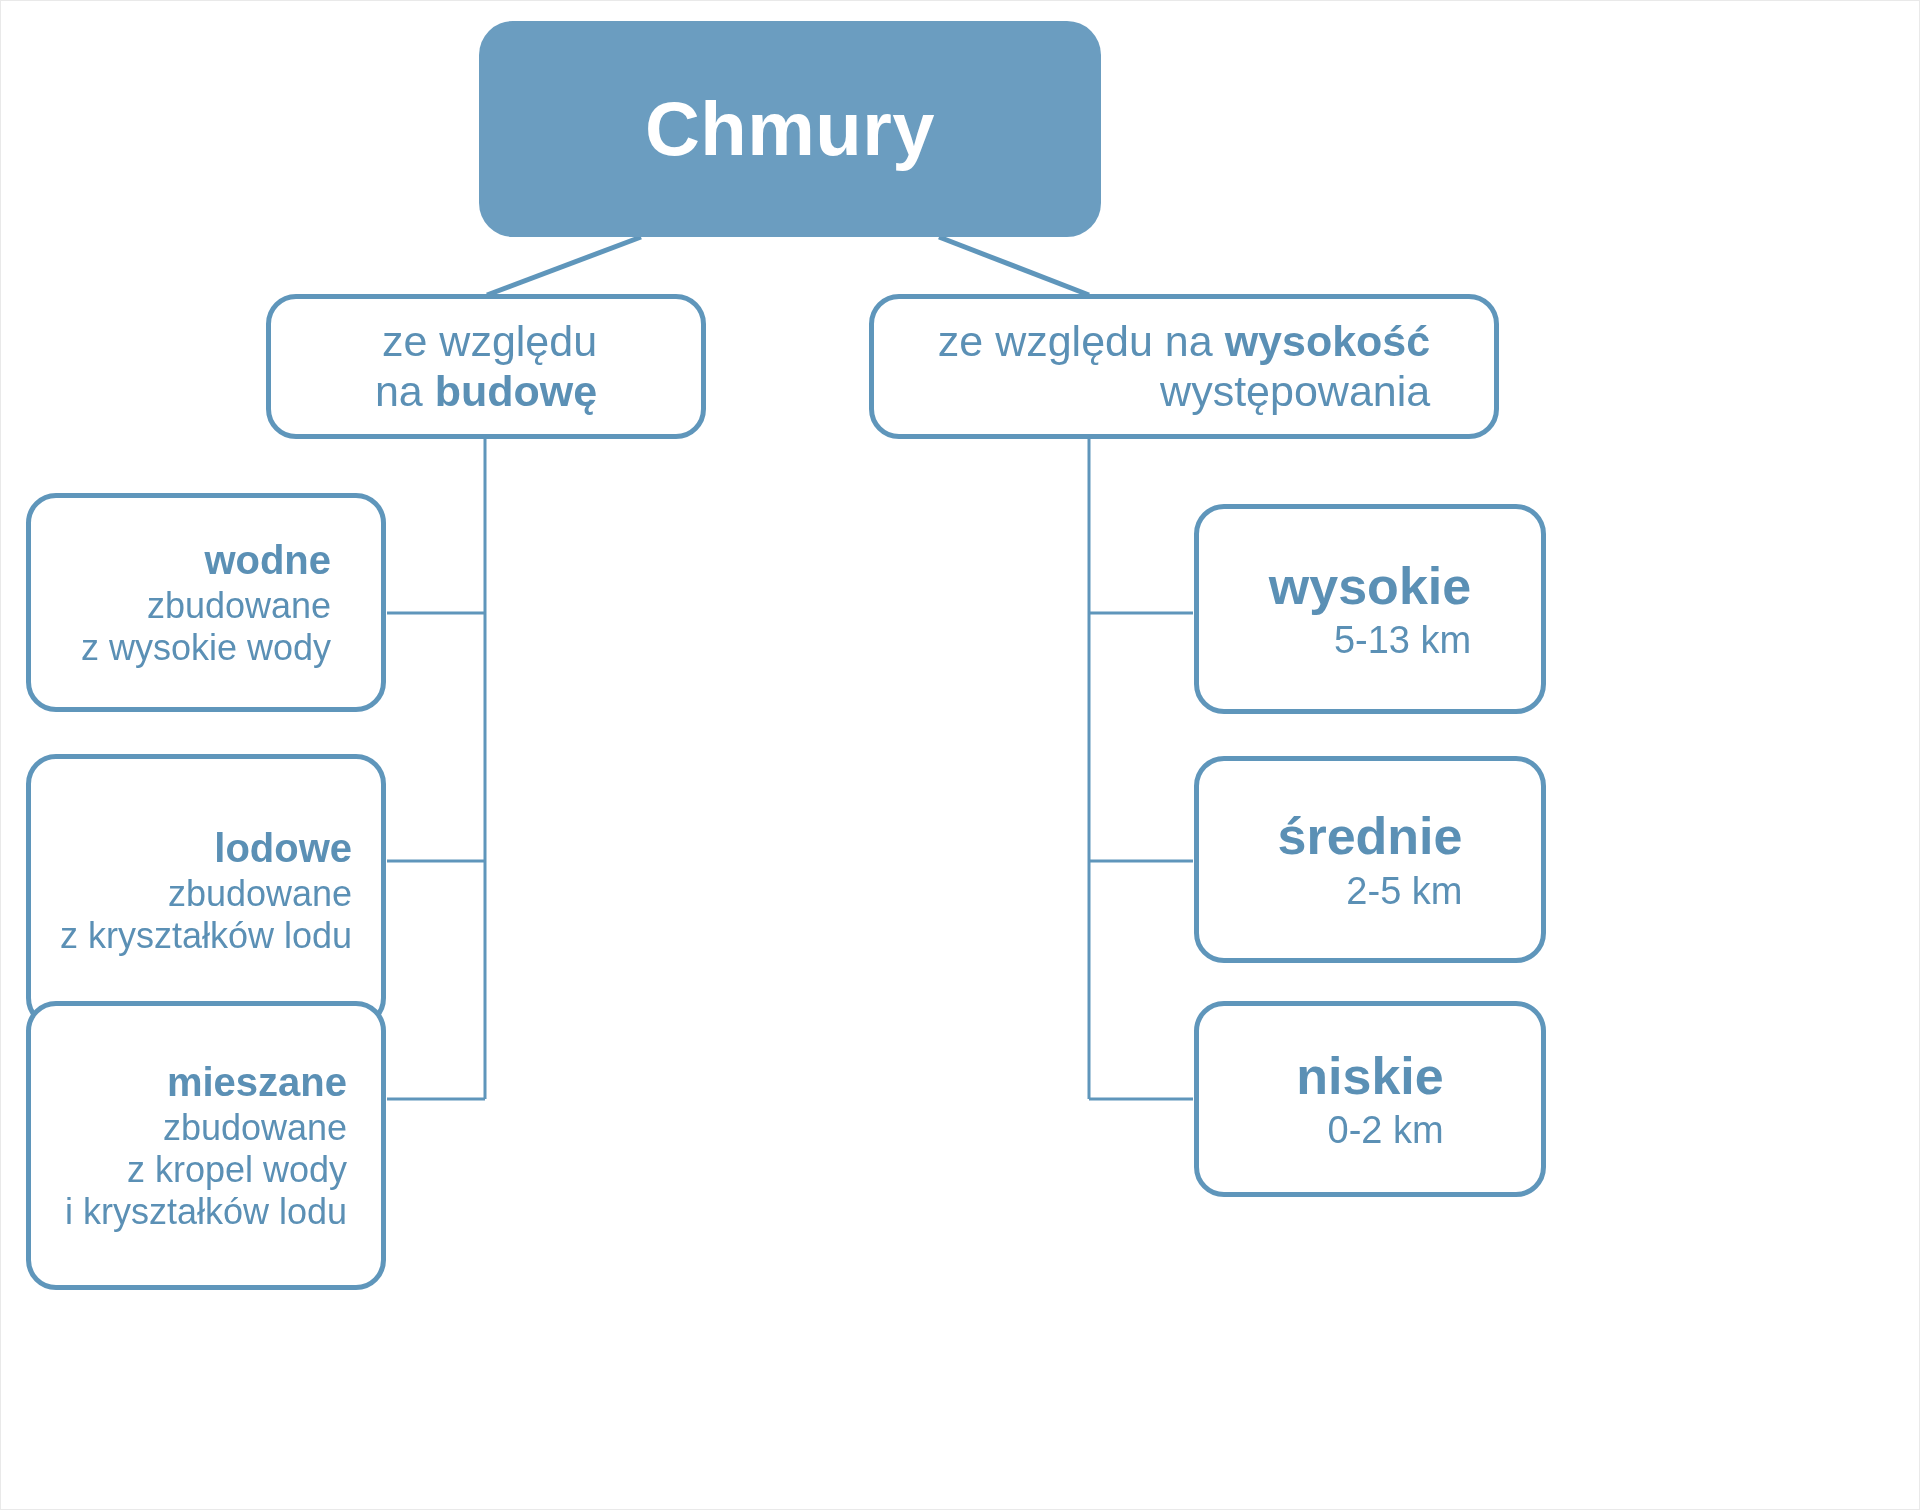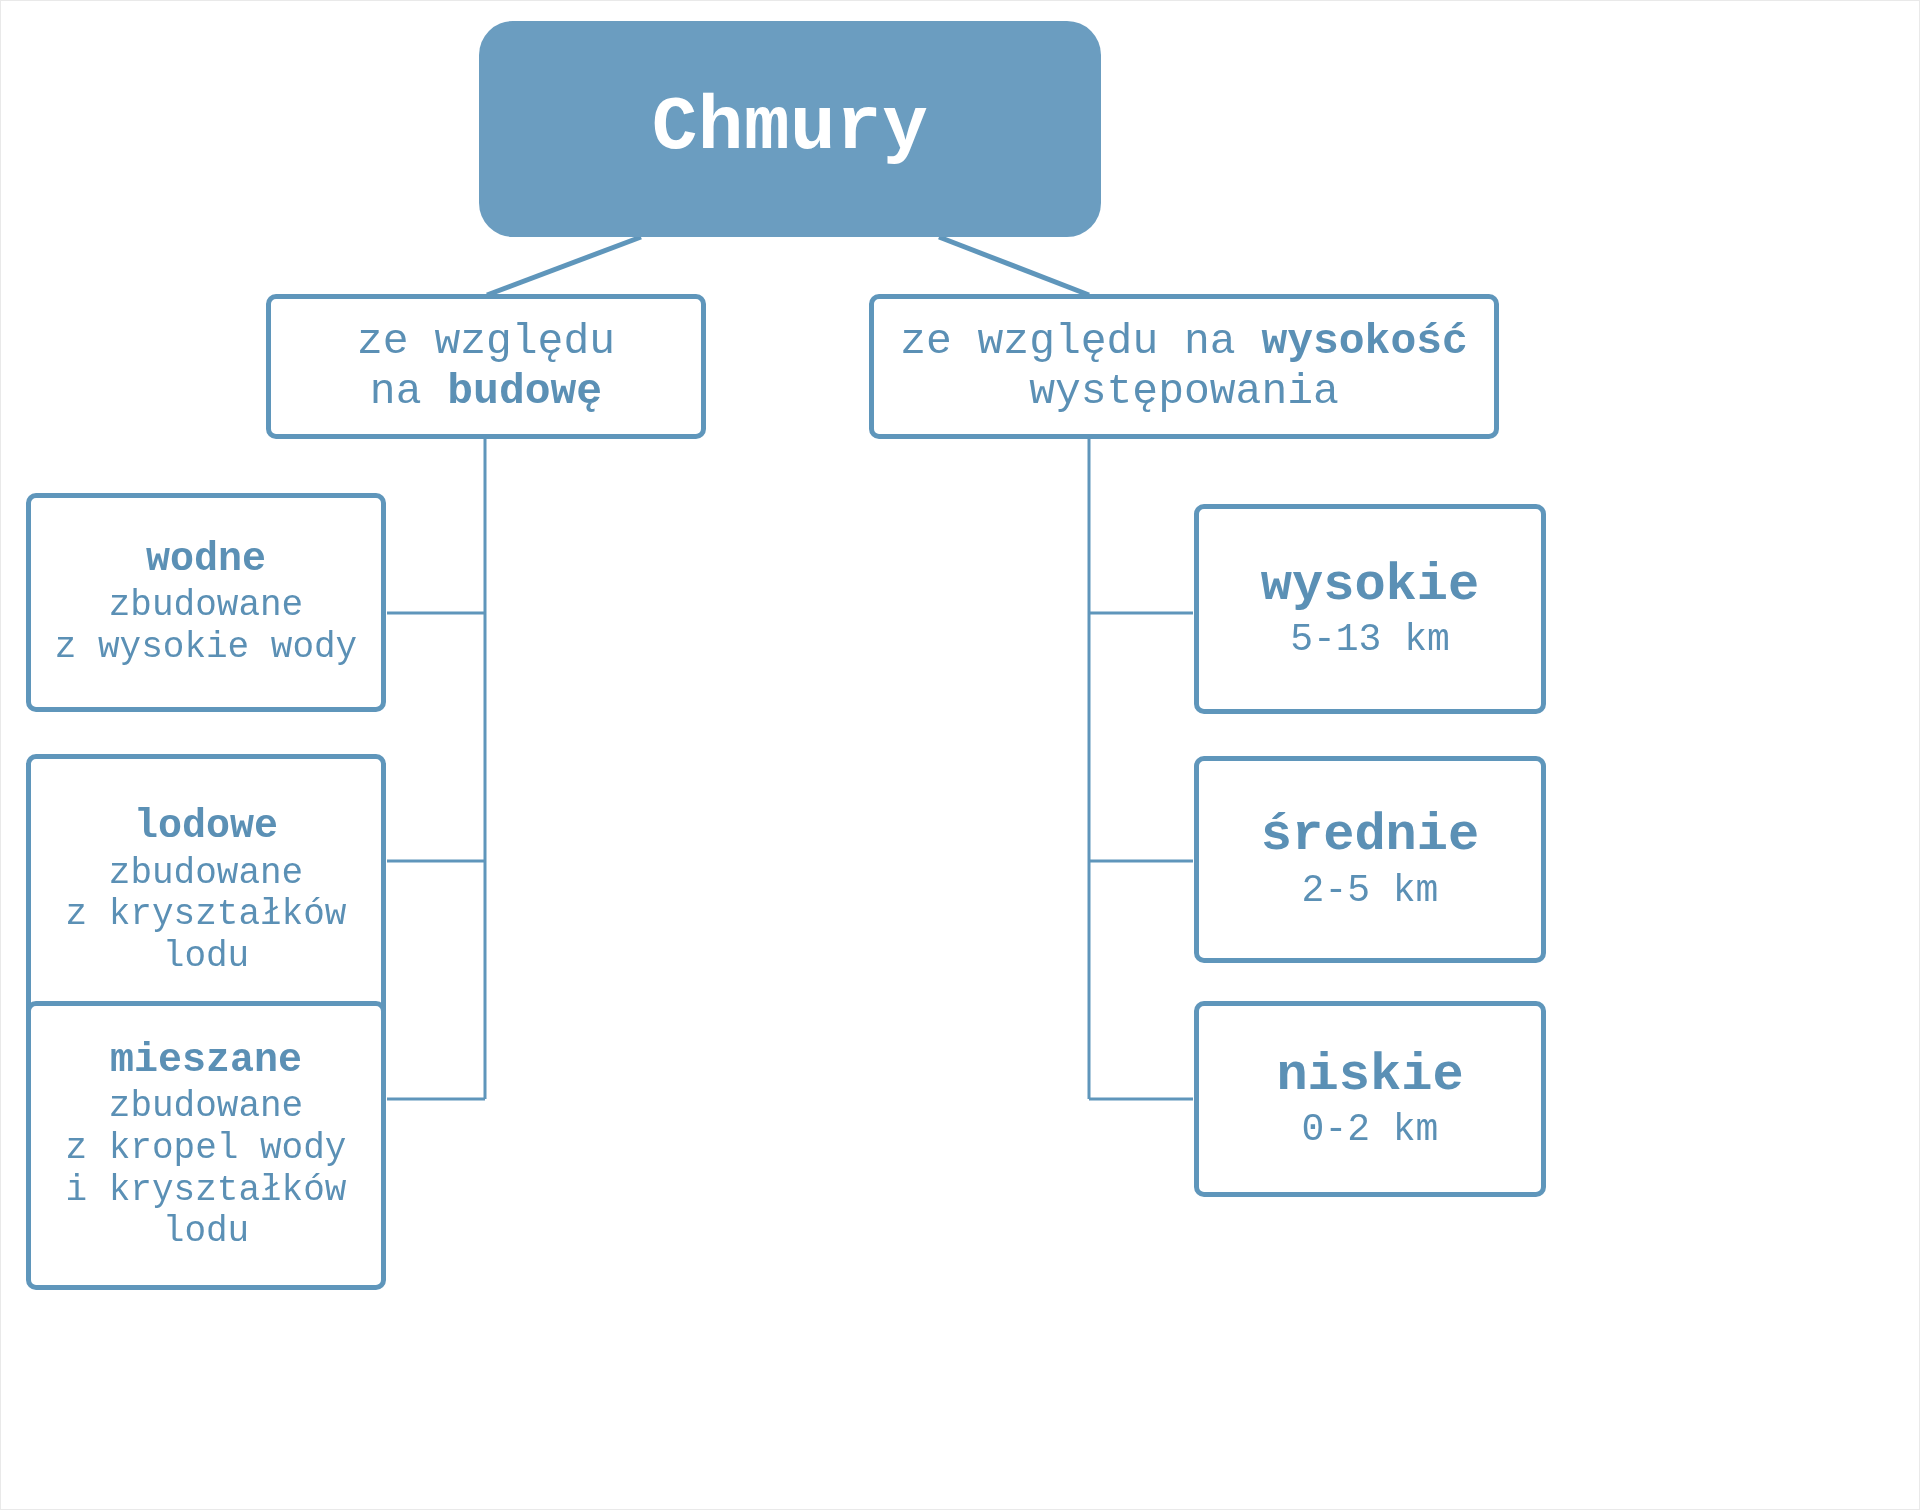--- a/index.html
+++ b/index.html
@@ -9,39 +9,39 @@
     -webkit-font-smoothing:antialiased;
   }
   #canvas{
     position:absolute;left:0;top:0;width:1920px;height:1510px;
     background:#ffffff;
     border:1px solid #e9e9e9;
     box-sizing:border-box;
   }
   svg#wires{position:absolute;left:0;top:0;width:1920px;height:1510px;pointer-events:none;}
 
-  .node{position:absolute;box-sizing:border-box;display:flex;align-items:center;justify-content:center;text-align:center;font-family:Liberation Mono, monospace;}
+  .node{position:absolute;box-sizing:border-box;display:flex;align-items:center;justify-content:center;text-align:right;}
 
   
   .root{
     left:478px;top:20px;width:622px;height:216px;
     background:#6b9dc0;
     border-radius:34px;
     color:#ffffff;
     font-weight:bold;
     font-size:76px;
     letter-spacing:0.5px;
     line-height:1.05;
   }
 
   
   .obox{
     background:#ffffff;
     border:5px solid #5f96bb;
-    border-radius:10px;
+    border-radius:30px;
     color:#5b90b5;
     line-height:1.16;
     padding:4px 10px;
   }
 
   
   .branch-left{left:265px;top:293px;width:440px;height:145px;font-size:43px;}
   .branch-right{left:868px;top:293px;width:630px;height:145px;font-size:43px;}
   .branch-left .ln, .branch-right .ln{display:block;}
   .bold{font-weight:bold;}

